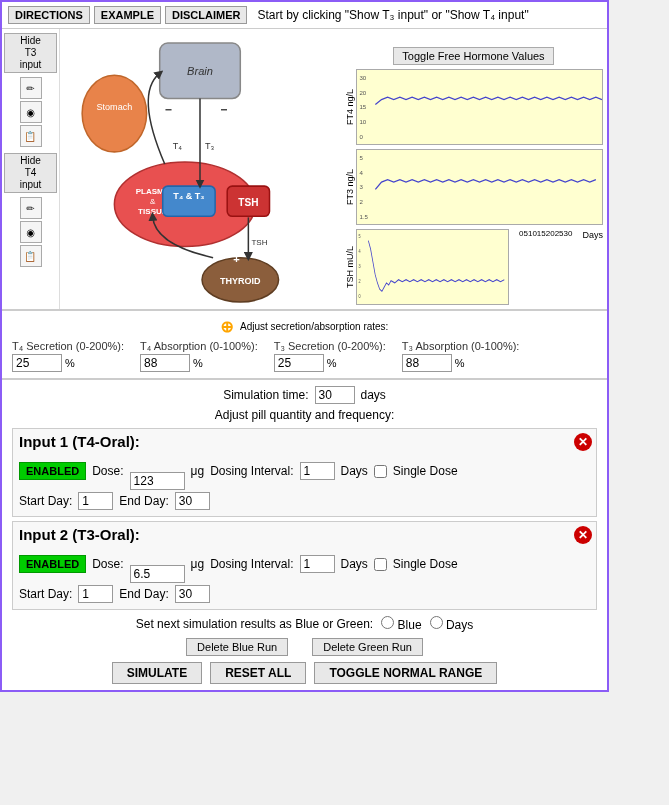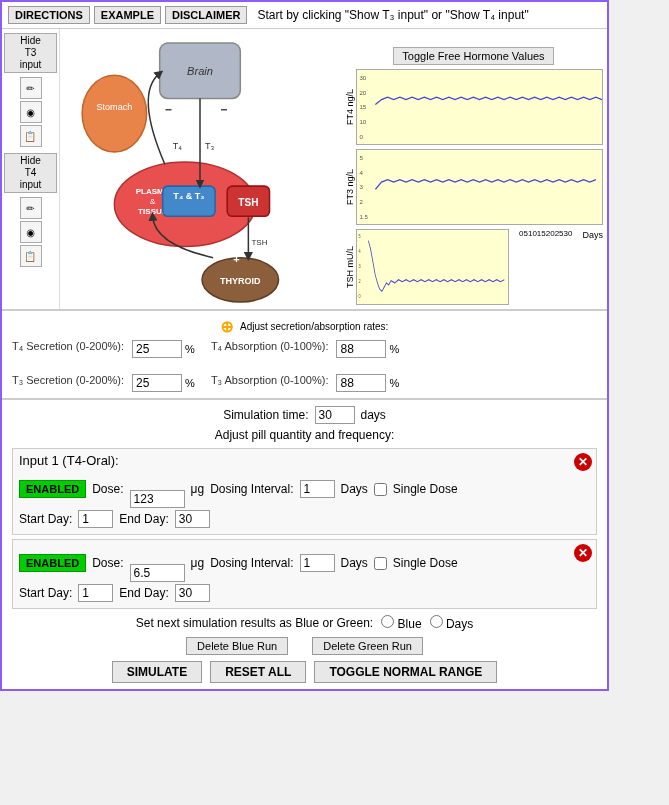--- a/index.html
+++ b/index.html
@@ -164,22 +164,22 @@
       font-size: 12px;
     }
     .param-row {
       display: flex;
       gap: 16px;
       justify-content: flex-start;
       flex-wrap: wrap;
     }
     .param-group {
       display: flex;
-      flex-direction: row;
-      gap: 8px;
+      flex-direction: column;
+      gap: 2px;
     }
     .param-label {
       font-size: 11px;
       color: #333;
     }
     .param-input-row {
       display: flex;
       align-items: center;
       gap: 3px;
     }
@@ -219,22 +219,22 @@
 
     
     .input-block {
       background: #f8f8f8;
       border: 1px solid #ccc;
       padding: 4px 6px;
       margin-bottom: 4px;
       position: relative;
     }
     .input-block-title {
-      font-size: 13px;
-      font-weight: normal;
+      font-size: 15px;
+      font-weight: bold;
       margin-bottom: 2px;
     }
     .input-block-row {
       display: flex;
       align-items: center;
       gap: 6px;
       flex-wrap: wrap;
       margin-bottom: 2px;
     }
     .enabled-badge {
@@ -533,20 +533,21 @@
       <div class="input-block-row">
         <span>Start Day:</span>
         <input class="day-input" type="text" value="1" style="">
         <span>End Day:</span>
         <input class="day-input" type="text" value="30" style="">
       </div>
     </div>
 
     <div class="input-block">
       <button class="remove-btn">✕</button>
+      <div class="input-block-title">Input 2 (T3-Oral):</div>
       <div class="input-block-row">
         <button class="enabled-badge">ENABLED</button>
         <span>Dose:</span>
         <input class="dose-input" type="text" value="6.5" style="">
         <span>μg</span>
         <span>Dosing Interval:</span>
         <input class="interval-input" type="text" value="1" style="">
         <span>Days</span>
         <input type="checkbox" style="">
         <span>Single Dose</span>

